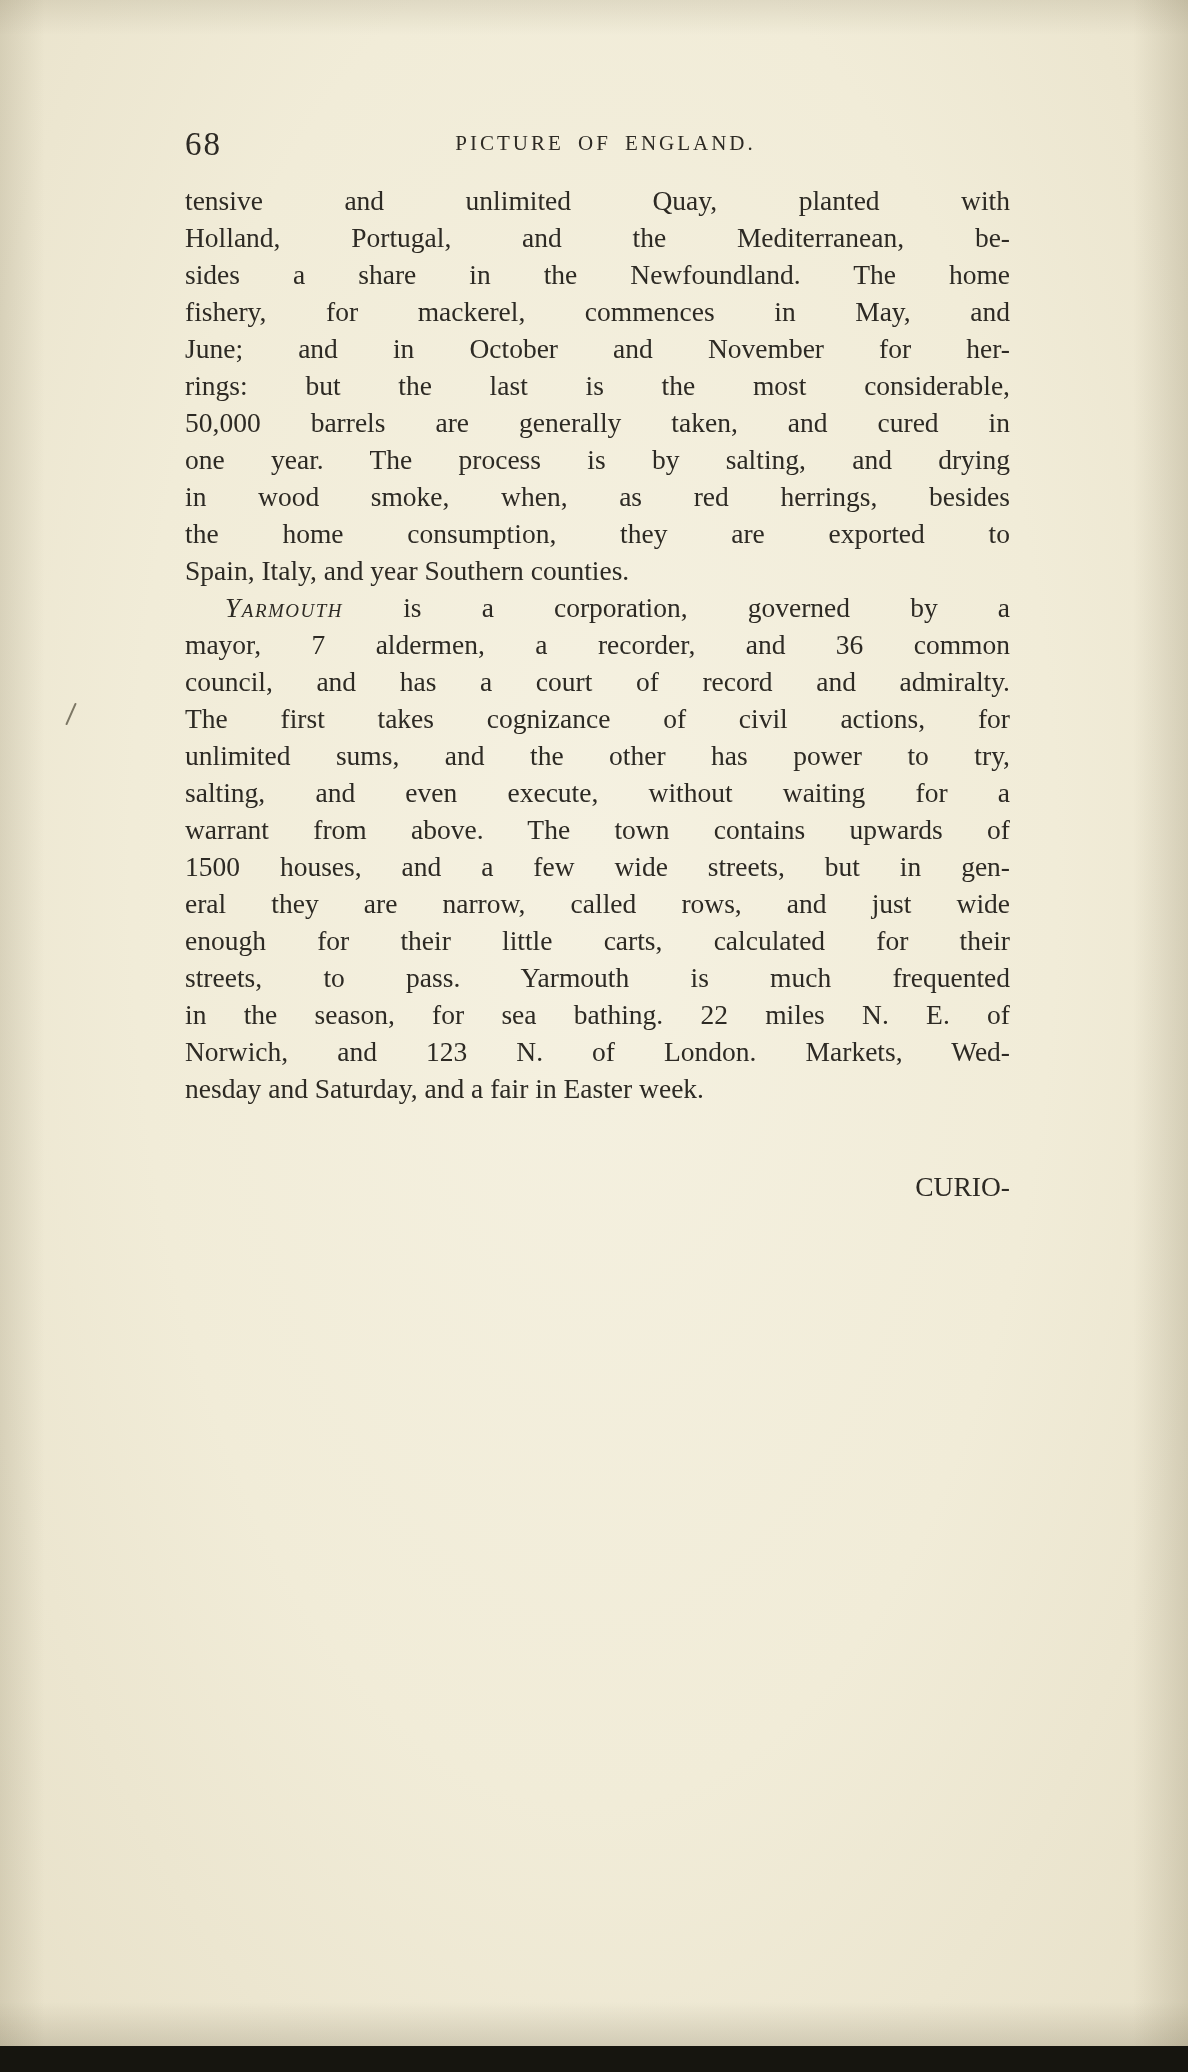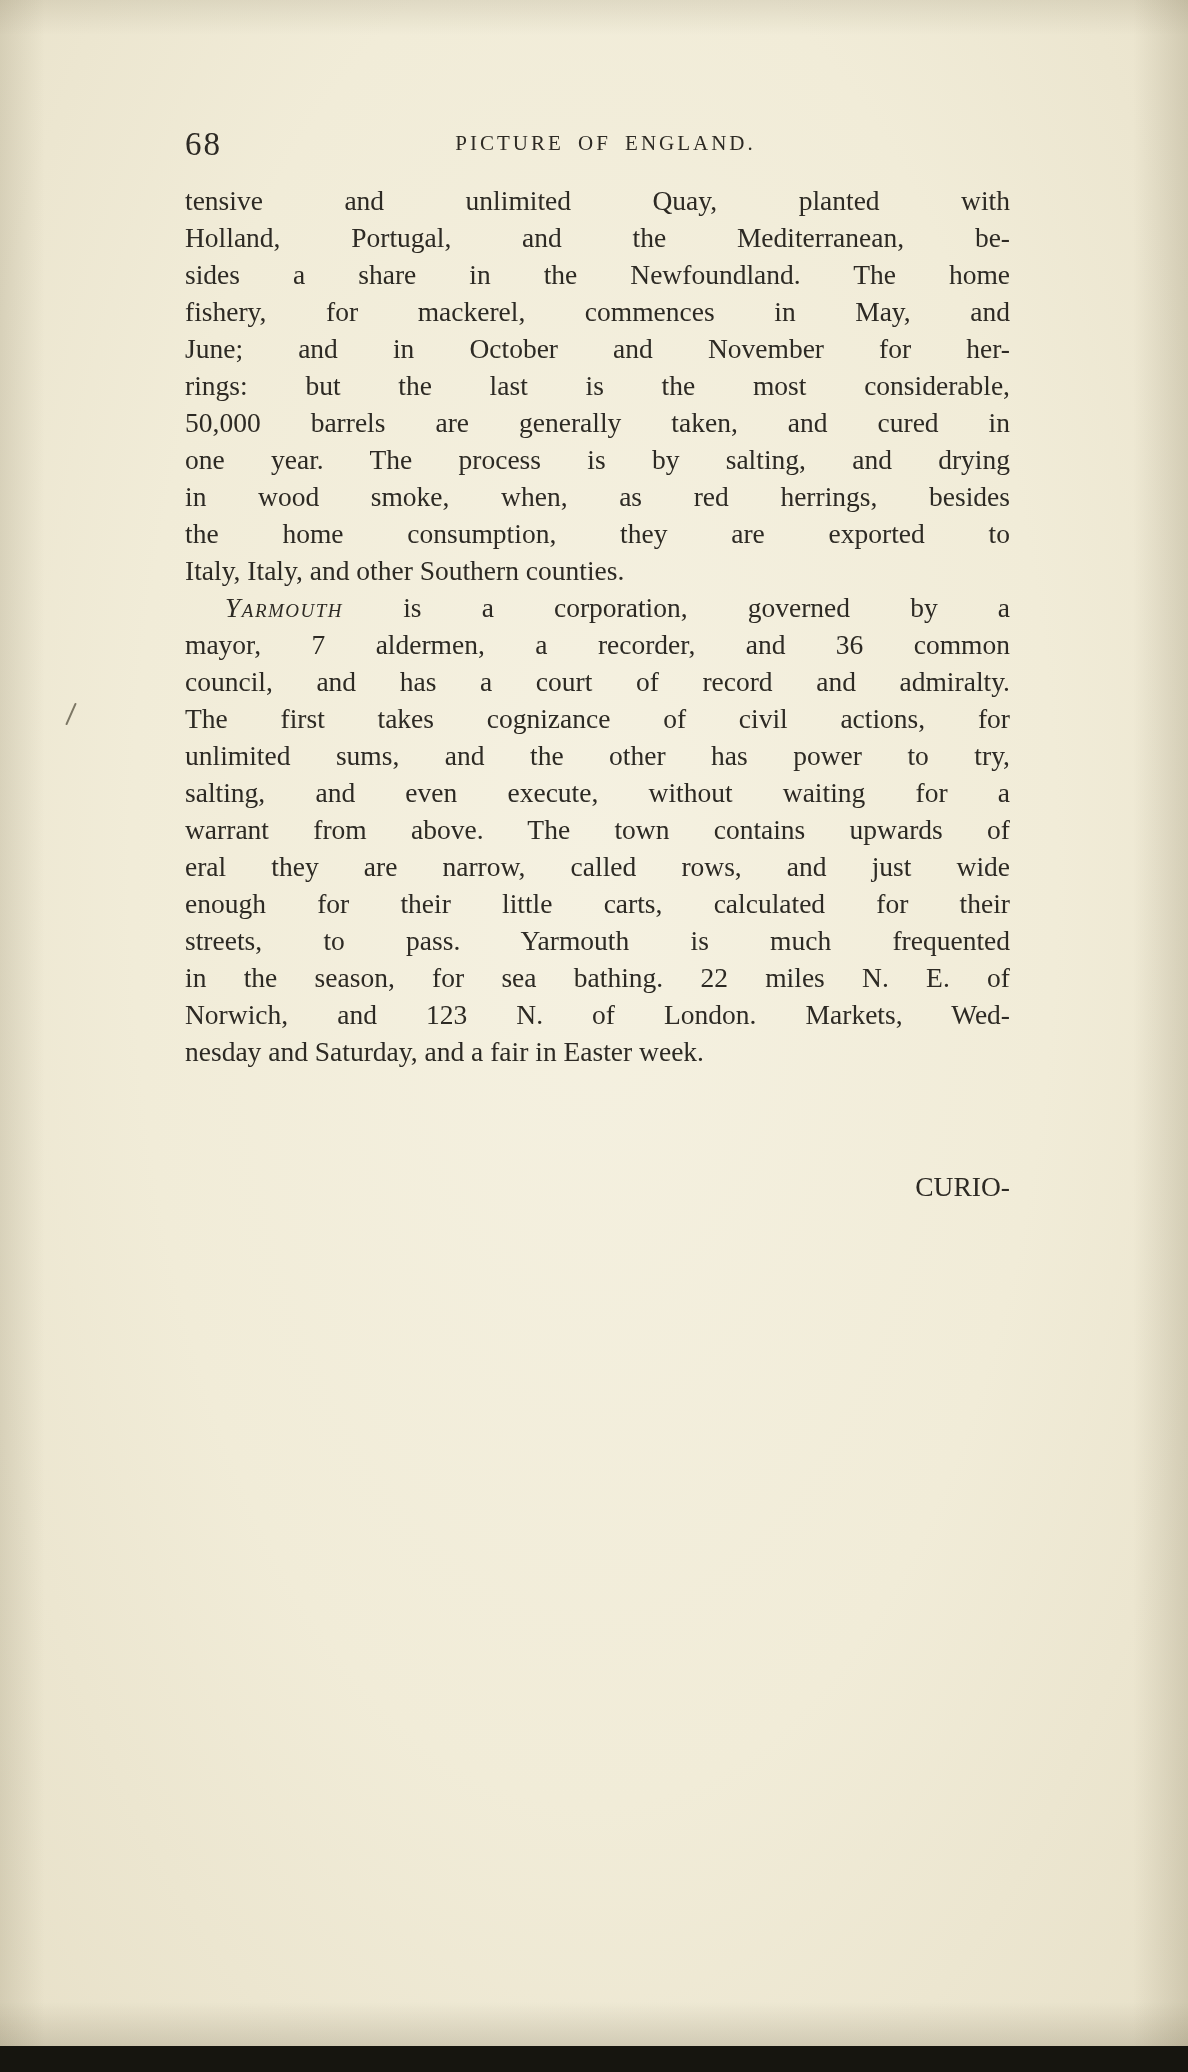--- a/index.html
+++ b/index.html
@@ -110,30 +110,31 @@
         <div class="line">tensive and unlimited Quay, planted with</div>
         <div class="line">Holland, Portugal, and the Mediterranean, be-</div>
         <div class="line">sides a share in the Newfoundland. The home</div>
         <div class="line">fishery, for mackerel, commences in May, and</div>
         <div class="line">June; and in October and November for her-</div>
         <div class="line">rings: but the last is the most considerable,</div>
         <div class="line">50,000 barrels are generally taken, and cured in</div>
         <div class="line">one year. The process is by salting, and drying</div>
         <div class="line">in wood smoke, when, as red herrings, besides</div>
         <div class="line">the home consumption, they are exported to</div>
-        <div class="line last">Italy, Italy, and other Southern counties.</div>
+        <div class="line last">Spain, Italy, and year Southern counties.</div>
       </div>
       <div class="paragraph">
         <div class="line indent"><span class="smallcaps">Yarmouth</span> is a corporation, governed by a</div>
         <div class="line">mayor, 7 aldermen, a recorder, and 36 common</div>
         <div class="line">council, and has a court of record and admiralty.</div>
         <div class="line">The first takes cognizance of civil actions, for</div>
         <div class="line">unlimited sums, and the other has power to try,</div>
         <div class="line">salting, and even execute, without waiting for a</div>
         <div class="line">warrant from above. The town contains upwards of</div>
+        <div class="line">1500 houses, and a few wide streets, but in gen-</div>
         <div class="line">eral they are narrow, called rows, and just wide</div>
         <div class="line">enough for their little carts, calculated for their</div>
         <div class="line">streets, to pass. Yarmouth is much frequented</div>
         <div class="line">in the season, for sea bathing. 22 miles N. E. of</div>
         <div class="line">Norwich, and 123 N. of London. Markets, Wed-</div>
         <div class="line last">nesday and Saturday, and a fair in Easter week.</div>
       </div>
     </div>
 
   <div class="catchword">CURIO-</div>

